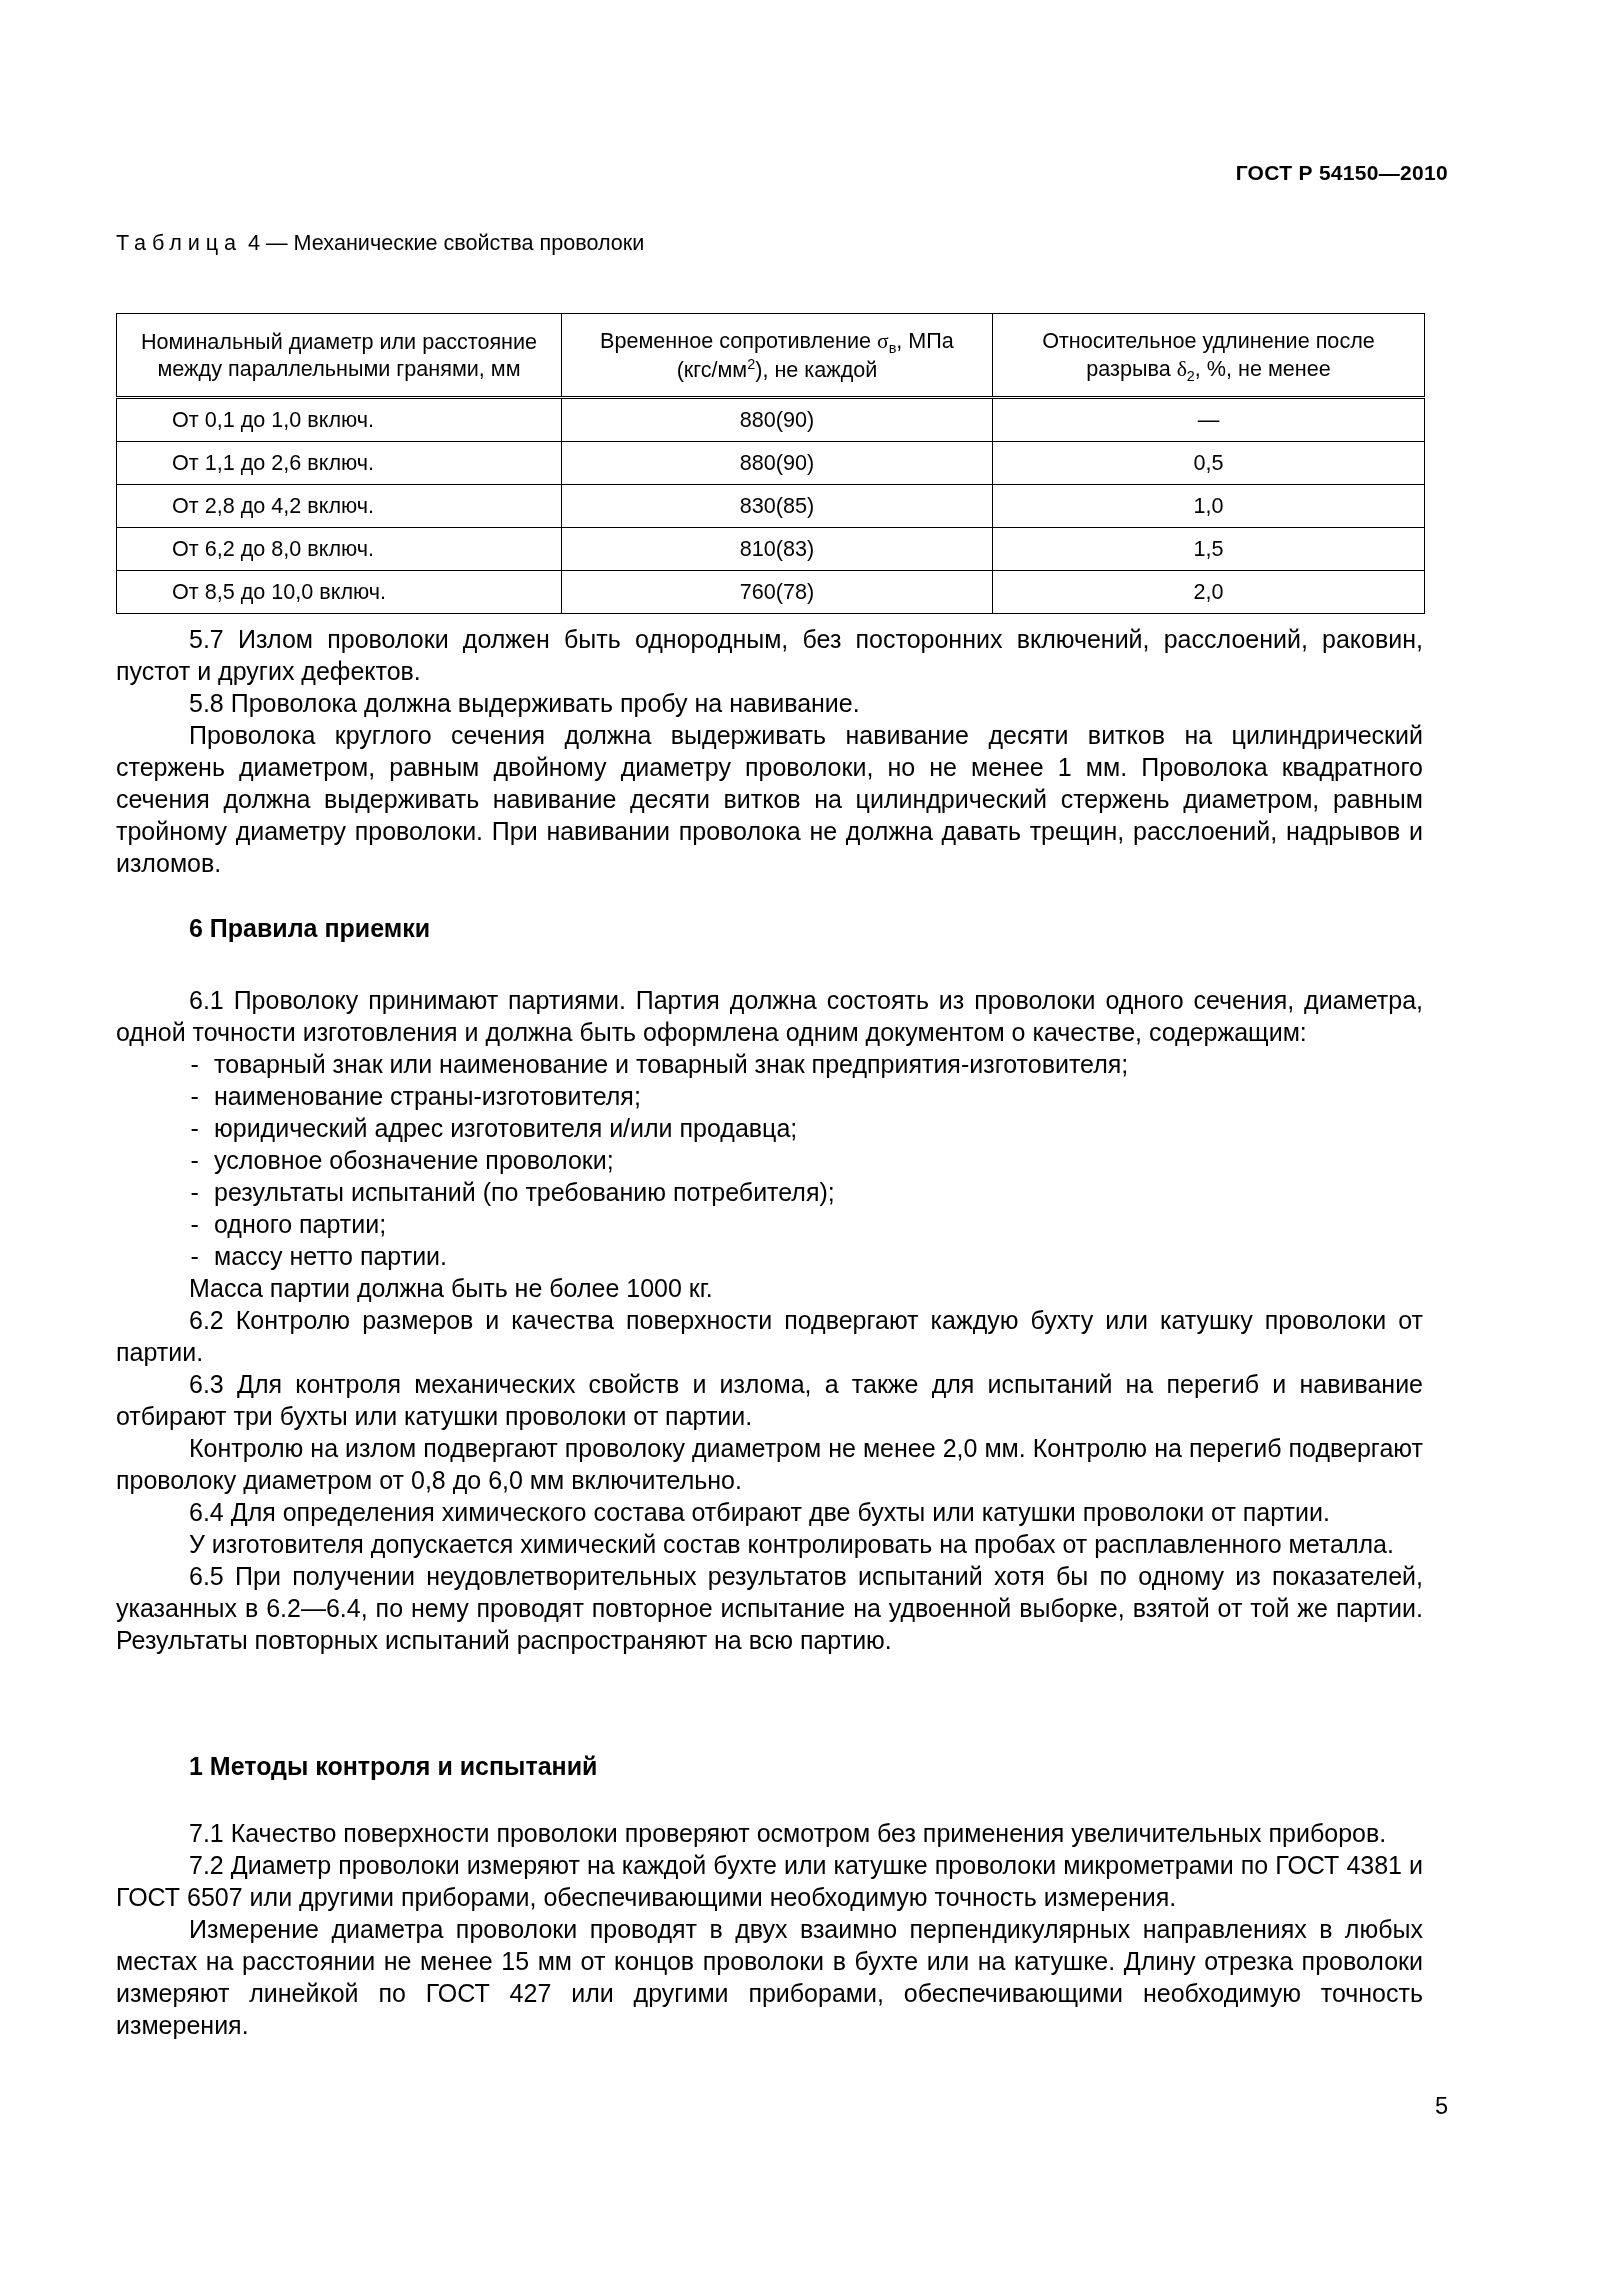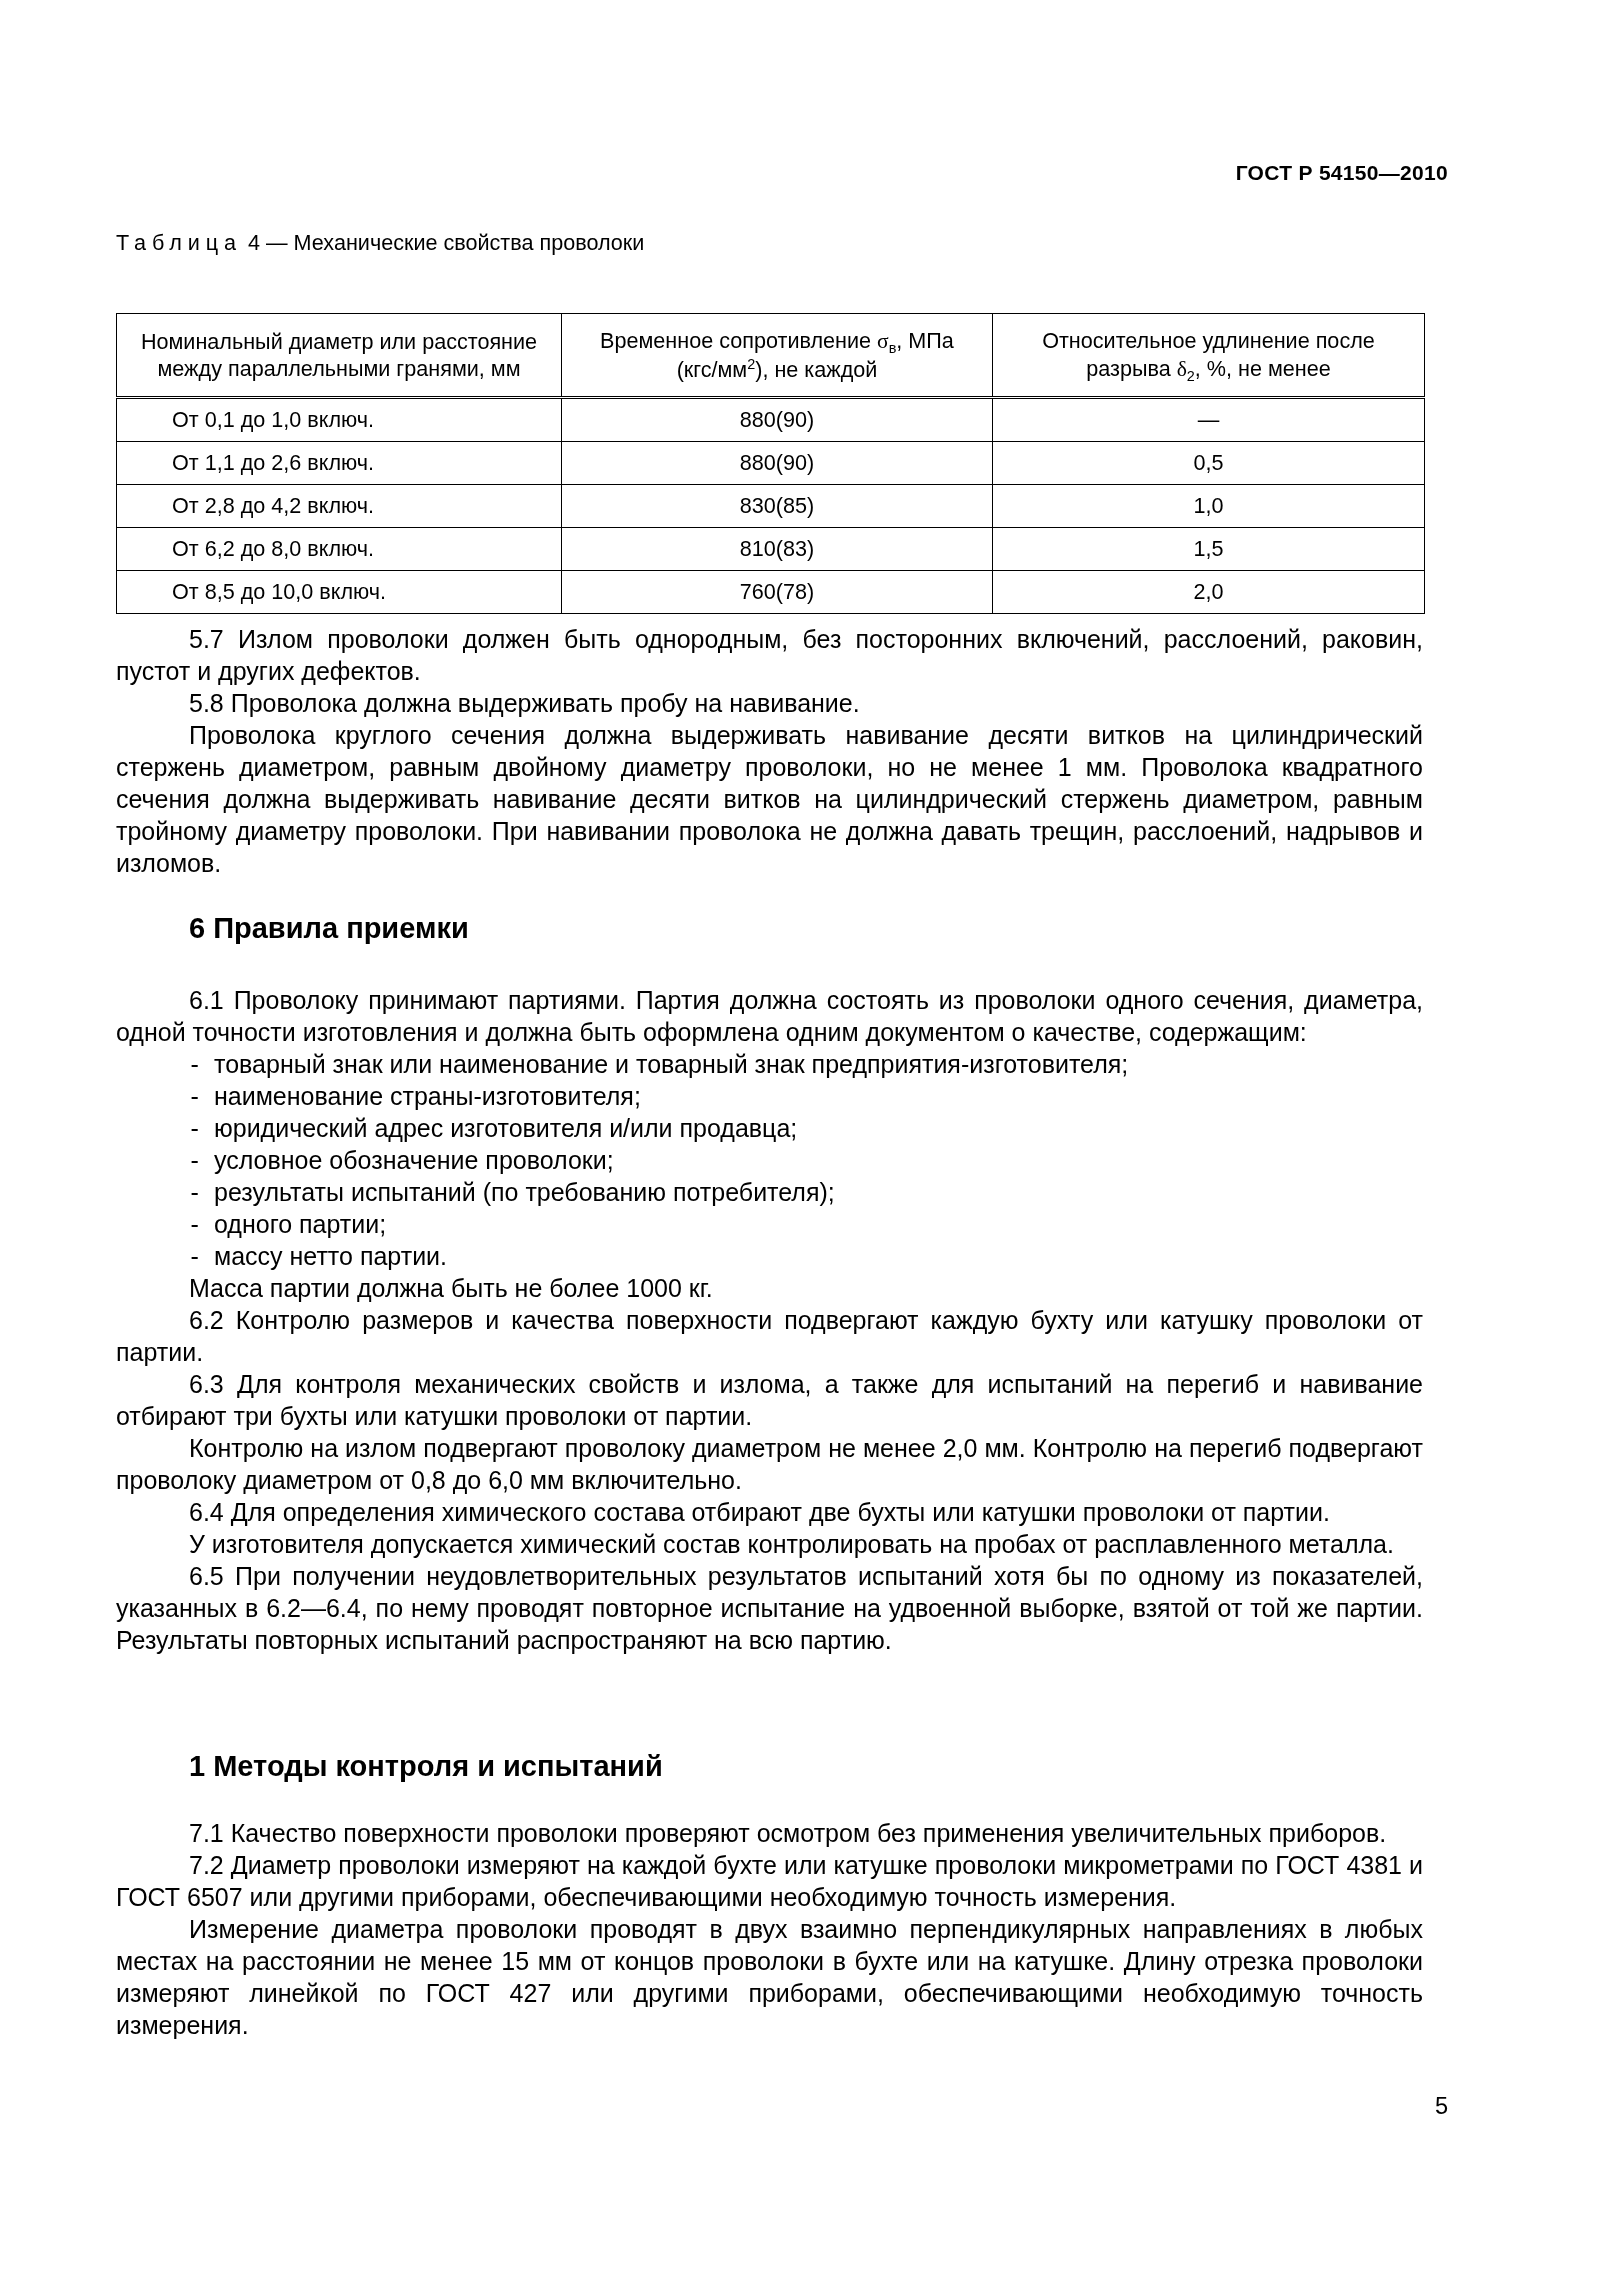--- a/index.html
+++ b/index.html
@@ -82,21 +82,21 @@
       padding: 0;
       list-style: none;
     }
     .list li {
       padding-left: 98px;
       text-indent: -23.6px;
       margin: 0;
     }
     .list li .dash { display: inline-block; width: 23.6px; text-indent: 0; }
     .section-heading {
-      font-size: 29px;
+      font-size: 25px;
       font-weight: bold;
       margin: 0;
       padding-left: 73px;
       line-height: 33px;
     }
     .page-number {
       position: absolute;
       top: 2093px;
       right: 175px;
       font-size: 23.6px;

